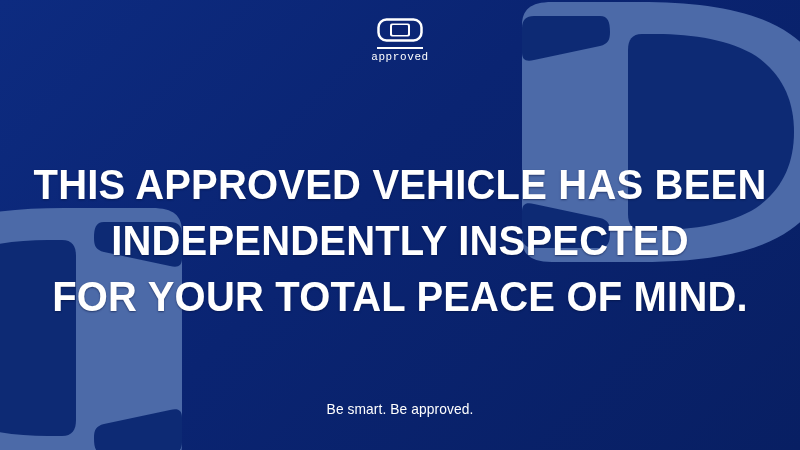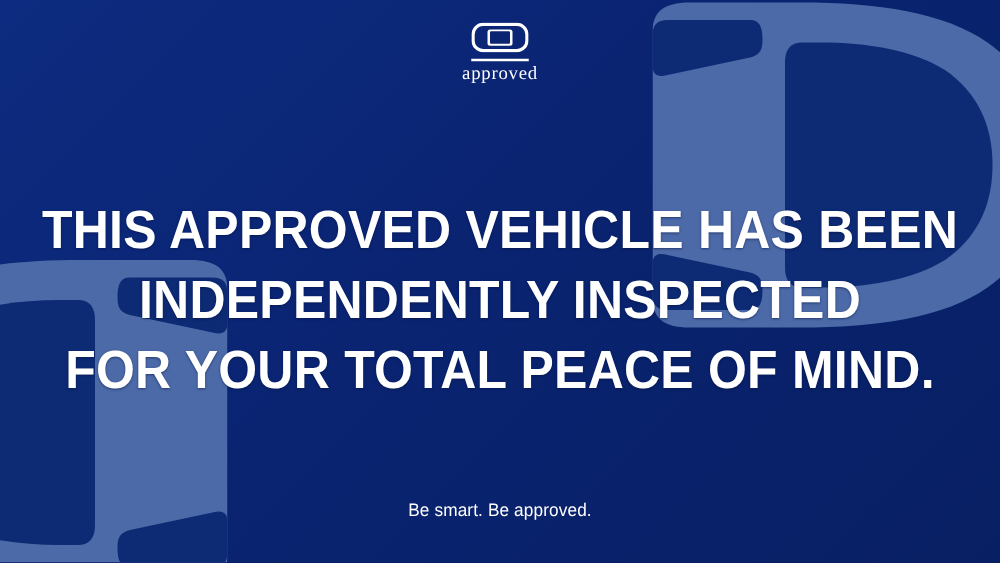--- a/index.html
+++ b/index.html
@@ -61,23 +61,23 @@
   }
   .brand-rule {
     width: 46px;
     height: 1.5px;
     background: #ffffff;
     margin-top: 5px;
   }
   .brand-word {
     margin-top: 3px;
     color: #ffffff;
-    font-size: 15px;
+    font-size: 11px;
     letter-spacing: 0.6px;
-    font-family: Liberation Serif, serif;
+    font-family: Liberation Mono, monospace;
     font-weight: 400;
     line-height: 1;
   }
 
   
   .headline {
     position: absolute;
     top: 156px;
     left: 0;
     right: 0;

